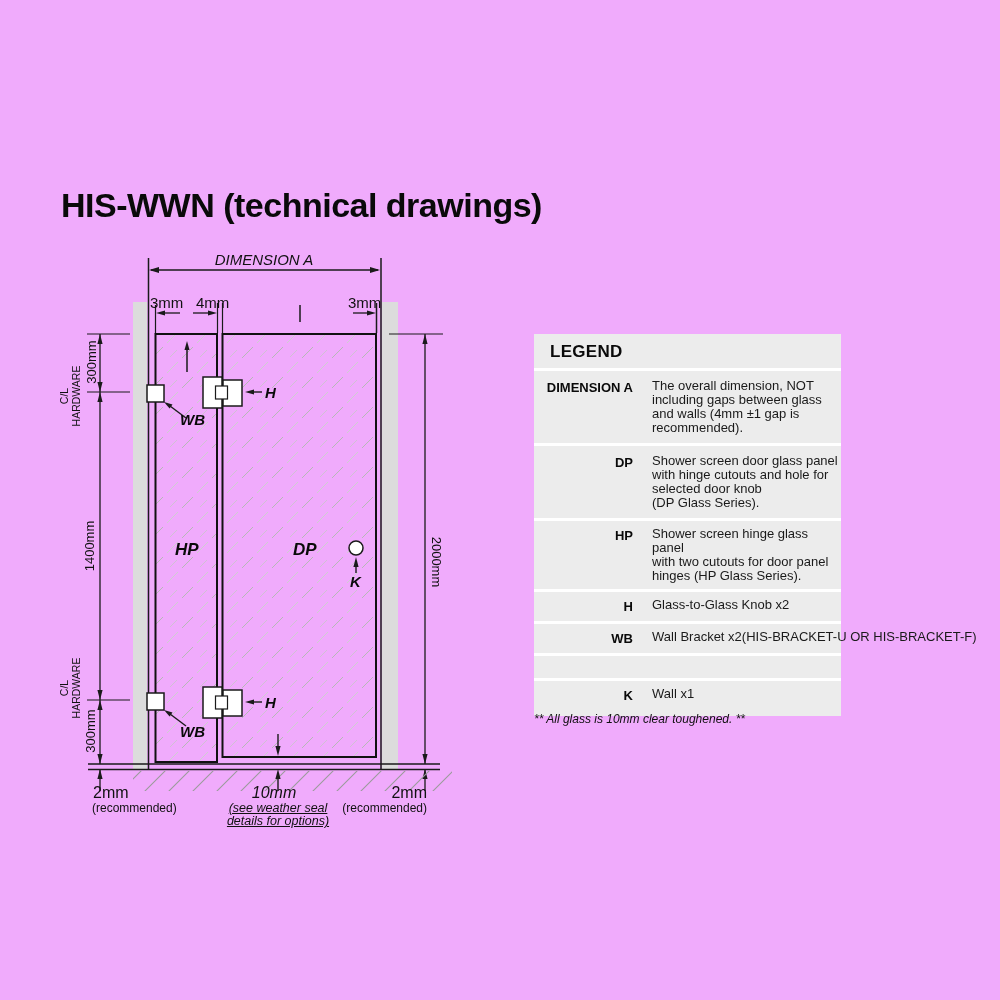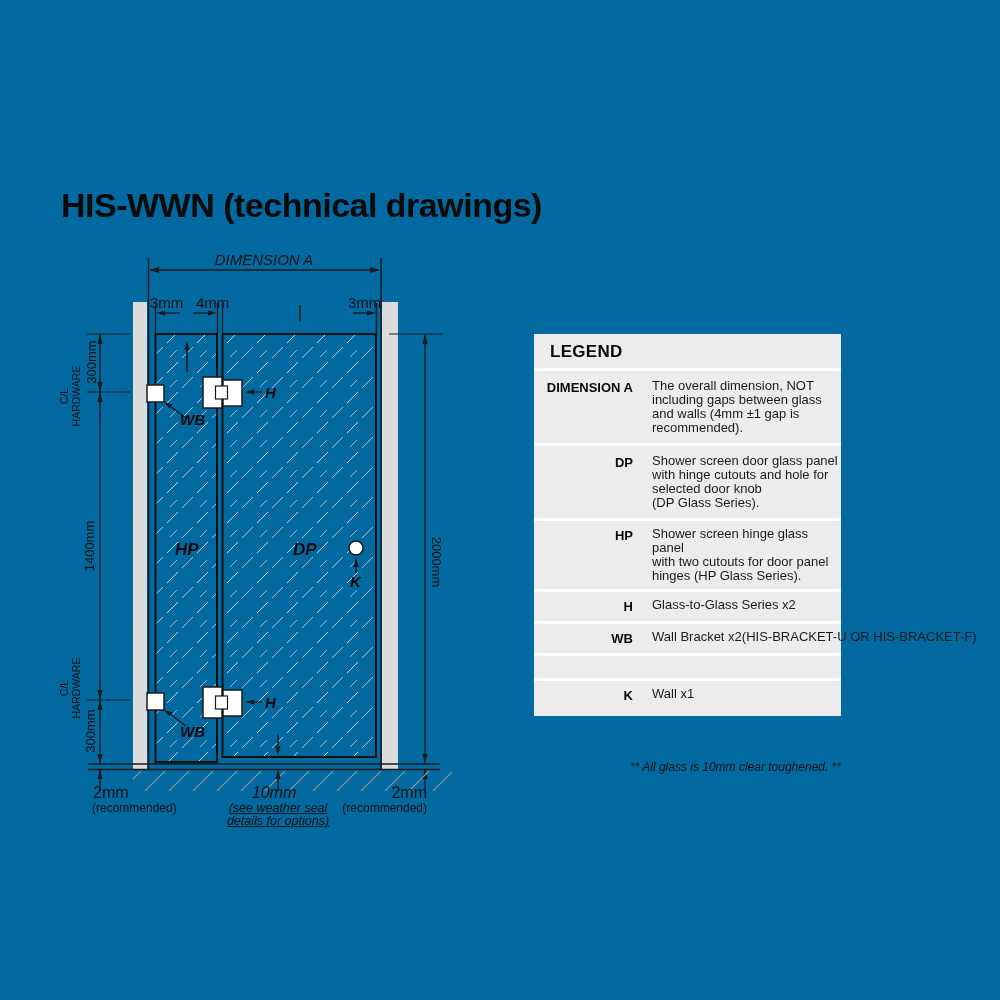--- a/index.html
+++ b/index.html
@@ -1,16 +1,16 @@
 <!DOCTYPE html>
 <html><head>
 <meta charset="utf-8">
 <style>
   html,body{margin:0;padding:0;background:#fff;}
-  #canvas{position:relative;width:1000px;height:1000px;background:#0369a1;overflow:hidden;
+  #canvas{position:relative;width:1000px;height:1000px;background:#f0abfc;overflow:hidden;
           font-family:"Liberation Sans", sans-serif;color:#111;}
   svg{position:absolute;left:0;top:0;}
   .abs{position:absolute;}
   .page-title{font-size:34px;font-weight:bold;letter-spacing:-0.5px;color:#0a0a0a;white-space:nowrap;}
   .dim-txt{font-size:15px;color:#111;}
   .dim-it{font-style:italic;}
   .small-note{font-size:12px;color:#111;}
   .pre{white-space:pre-line;}
   .ctr{text-align:center;}
   .rgt{text-align:right;}
@@ -22,21 +22,21 @@
   .panel-label{font-size:17px;font-weight:bold;font-style:italic;color:#0a0a0a;}
   
   .legend{position:absolute;left:534px;top:334px;width:307px;background:#ececec;}
   .legend-title{font-size:17px;font-weight:bold;letter-spacing:0.3px;padding:8px 8px 6px 16px;color:#0a0a0a;}
   .legend-row{border-top:3px solid #ffffff;display:grid;grid-template-columns:99px 189px;column-gap:19px;padding:6px 0;}
   .legend-row.row-tall{padding:8px 0;}
   .legend-row.row-empty{min-height:10px;}
   .legend-label{font-size:13px;font-weight:bold;text-align:right;line-height:17px;color:#0a0a0a;}
   .legend-desc{font-size:13px;line-height:14px;color:#1a1a1a;white-space:pre-line;}
   .legend-desc.nowrap{white-space:nowrap;text-align:right;}
-  .legend-foot{font-size:12px;font-style:italic;text-align:right;color:#111;margin-top:48px;}
+  .legend-foot{font-size:12px;font-style:italic;text-align:left;color:#111;}
 </style>
 </head>
 <body>
 
 <div id="canvas">
 
   <svg width="1000" height="1000" viewBox="0 0 1000 1000">
     <defs>
       <pattern id="glassHatch" width="30" height="30" patternUnits="userSpaceOnUse">
         <path d="M2,28 L13,17" stroke="#b8b8b8" stroke-width="1" fill="none"></path>
@@ -211,21 +211,21 @@
 (DP Glass Series).</div>
     </div>
     <div class="legend-row">
       <div class="legend-label">HP</div>
       <div class="legend-desc">Shower screen hinge glass panel
 with two cutouts for door panel
 hinges (HP Glass Series).</div>
     </div>
     <div class="legend-row">
       <div class="legend-label">H</div>
-      <div class="legend-desc">Glass-to-Glass Series x2</div>
+      <div class="legend-desc">Glass-to-Glass Knob x2</div>
     </div>
     <div class="legend-row">
       <div class="legend-label">WB</div>
       <div class="legend-desc nowrap">Wall Bracket x2(HIS-BRACKET-U OR HIS-BRACKET-F)</div>
     </div>
     <div class="legend-row row-empty">
       <div class="legend-label"></div>
       <div class="legend-desc"></div>
     </div>
     <div class="legend-row" style="padding-bottom:12px;">

